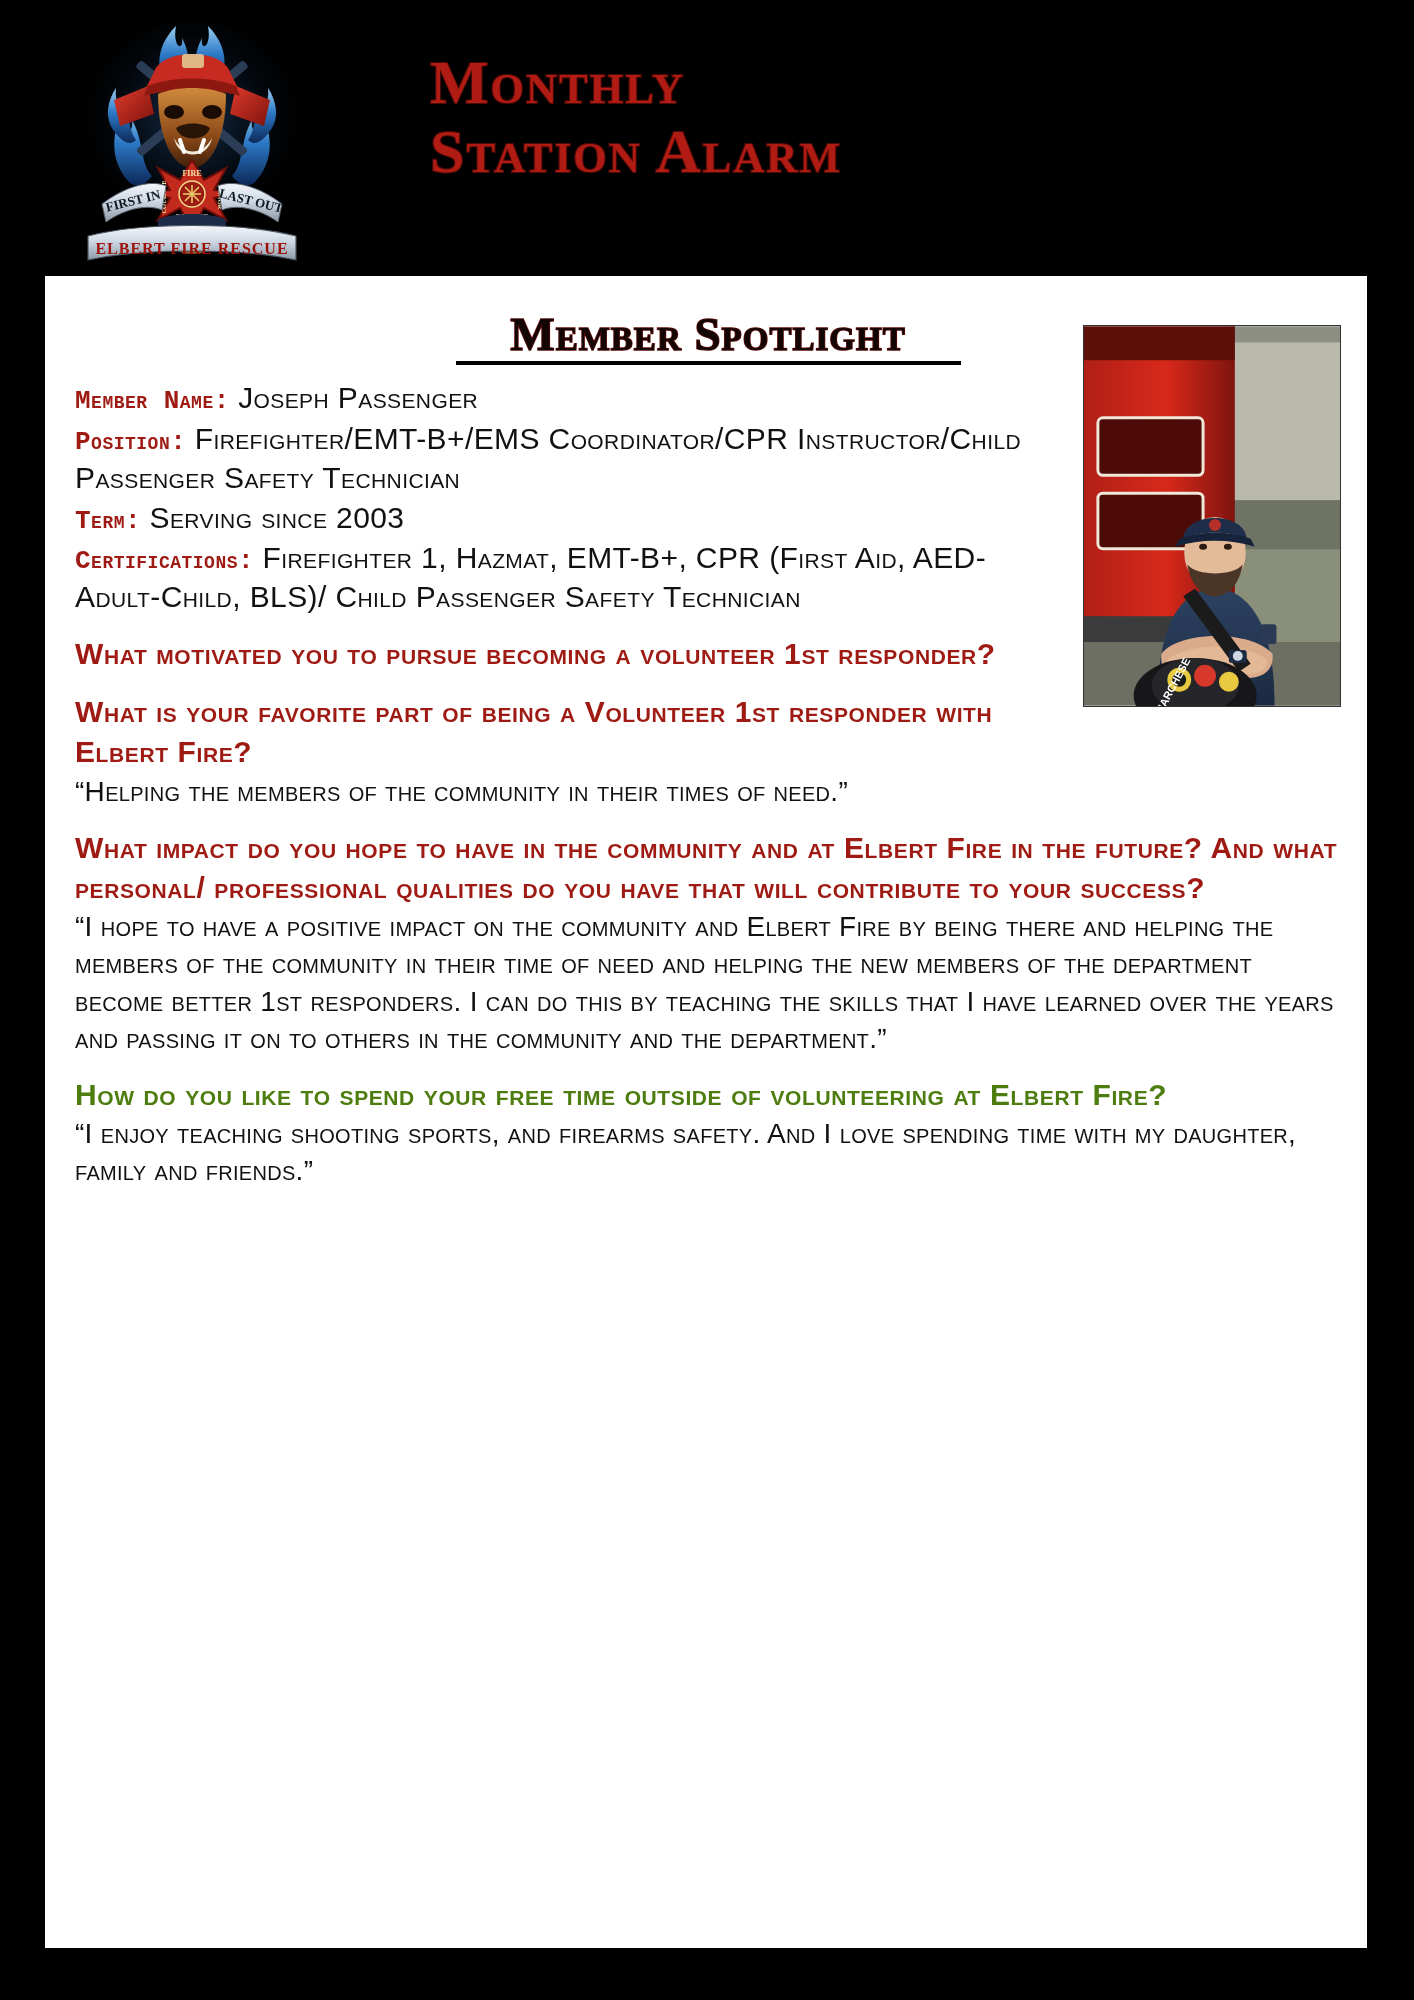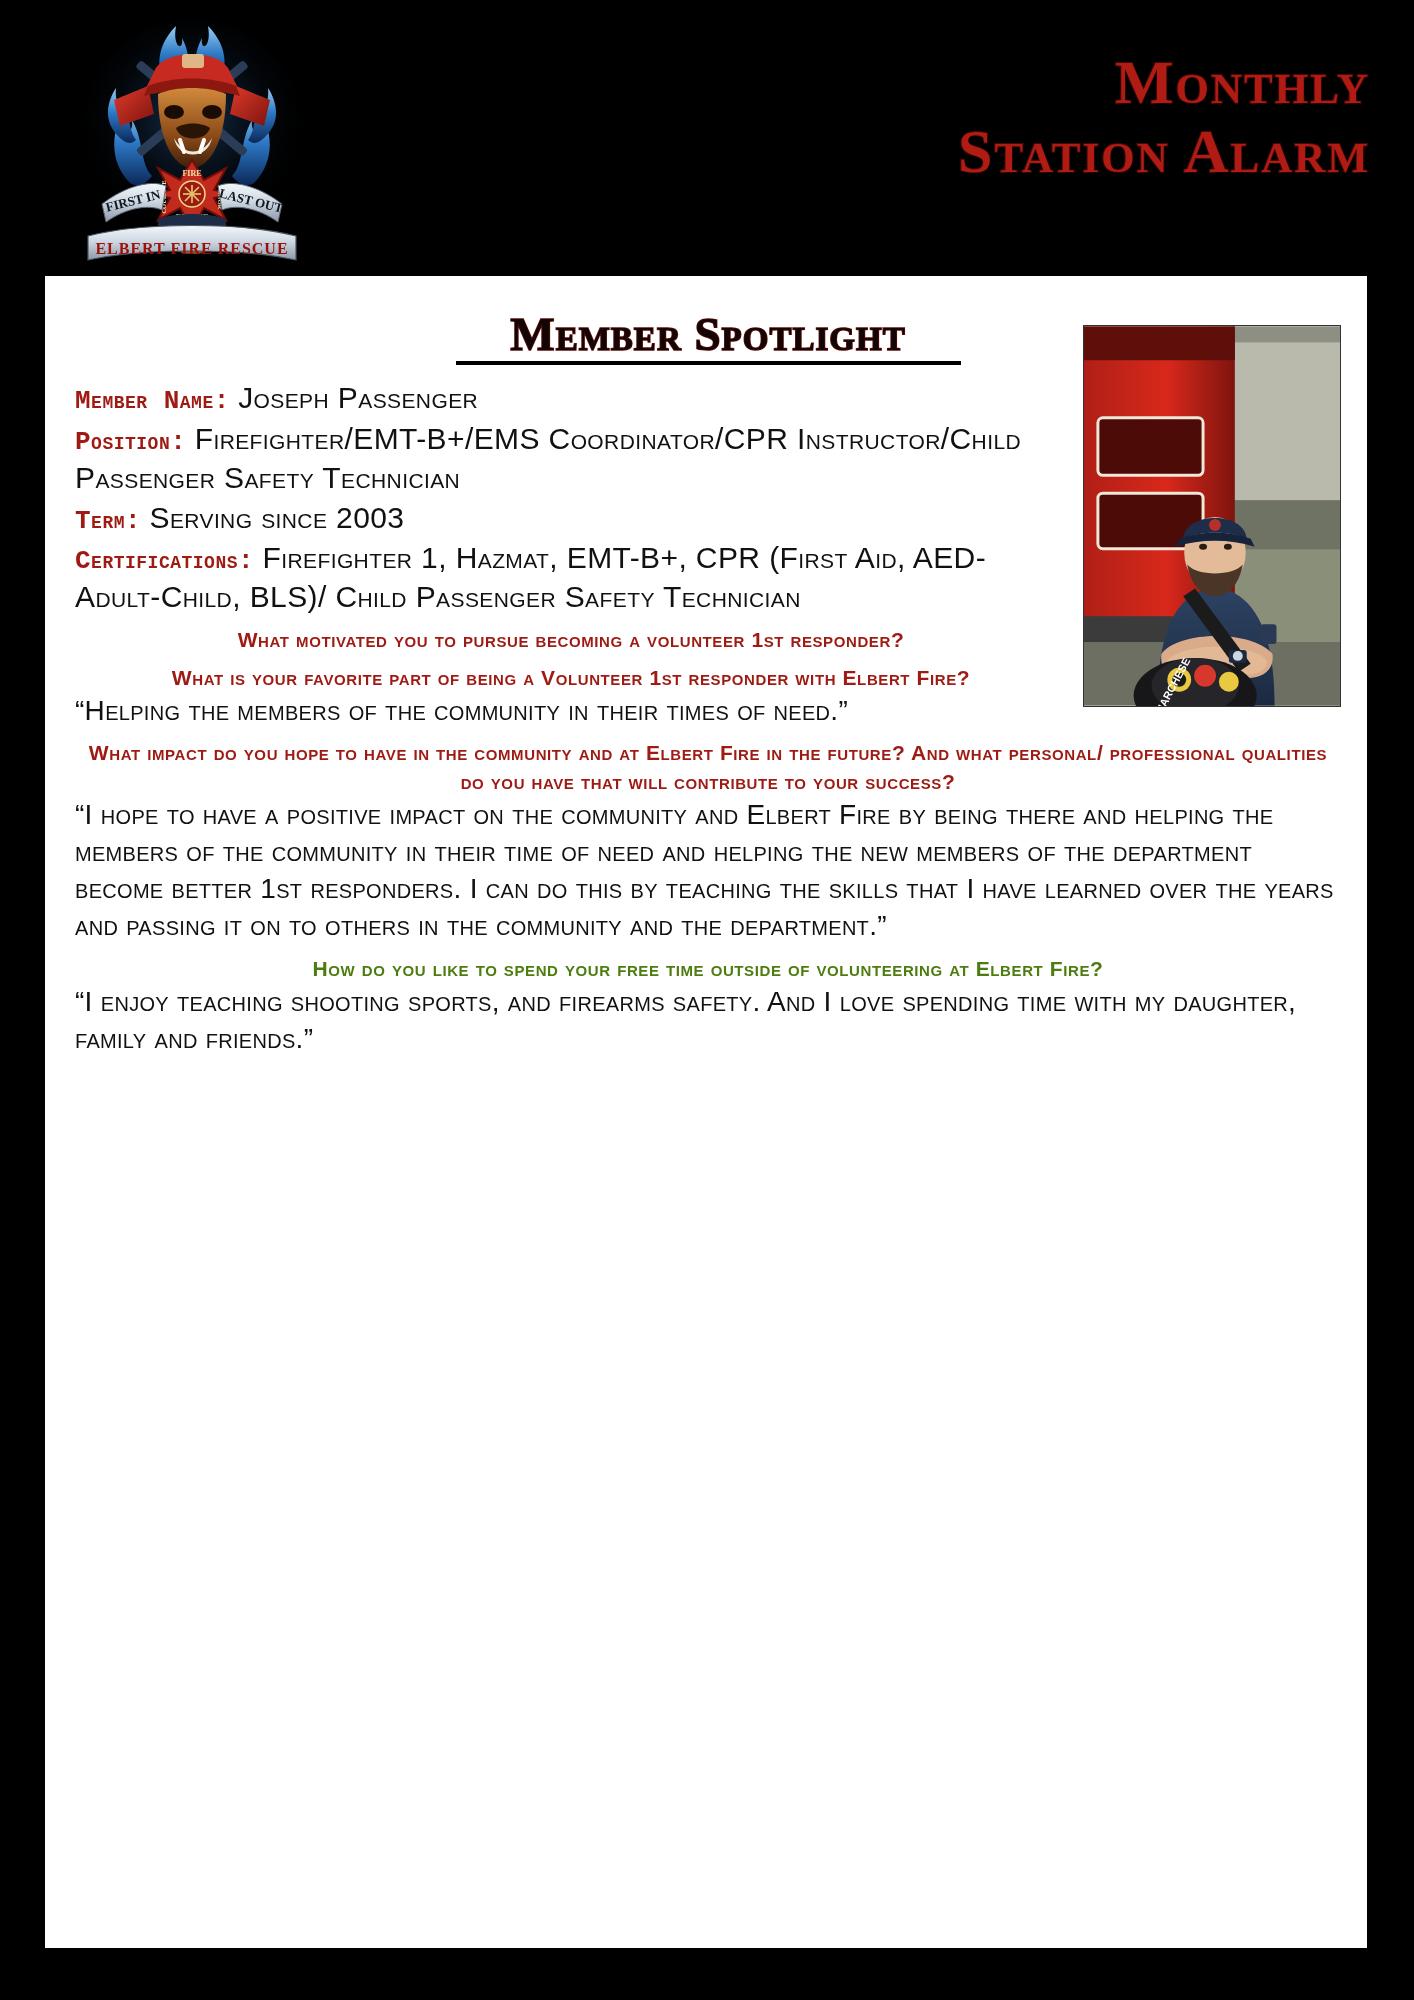--- a/index.html
+++ b/index.html
@@ -25,21 +25,22 @@
     position: absolute;
     left: 62px; top: 8px;
     width: 260px; height: 258px;
   }
   .logo svg { display: block; width: 100%; height: 100%; }
 
   .masthead {
     position: absolute;
     left: 430px; top: 48px;
     width: 940px;
-    text-align: right;
+    text-align: left;
+    text-decoration: underline;
   }
   .masthead .line {
     font-family: "Liberation Serif", serif;
     font-weight: bold;
     font-variant: small-caps;
     letter-spacing: 2px;
     color: #B01B13;
     -webkit-text-stroke: 2px #4a0a06;
     paint-order: stroke fill;
     text-shadow: 3px 3px 4px rgba(0,0,0,0.9);
@@ -106,26 +107,25 @@
     letter-spacing: 0.5px;
   }
   .info .val { letter-spacing: 0.4px; }
 
   .qa { clear: none; }
 
   .question {
     font-family: "Liberation Sans", sans-serif;
     font-weight: bold;
     font-variant: small-caps;
-    font-size: 21px;
+    font-size: 30px;
     letter-spacing: 0.6px;
     line-height: 1.34;
     color: #9E1A12;
-    margin-top: 10px;
-    text-align: center;
+    margin-top: 18px;
   }
   .question.accent2 { color: #4d7c0f; }
 
   .answer {
     font-family: "Liberation Sans", sans-serif;
     font-variant: small-caps;
     font-size: 28px;
     letter-spacing: 0.3px;
     line-height: 1.33;
     color: #111;

